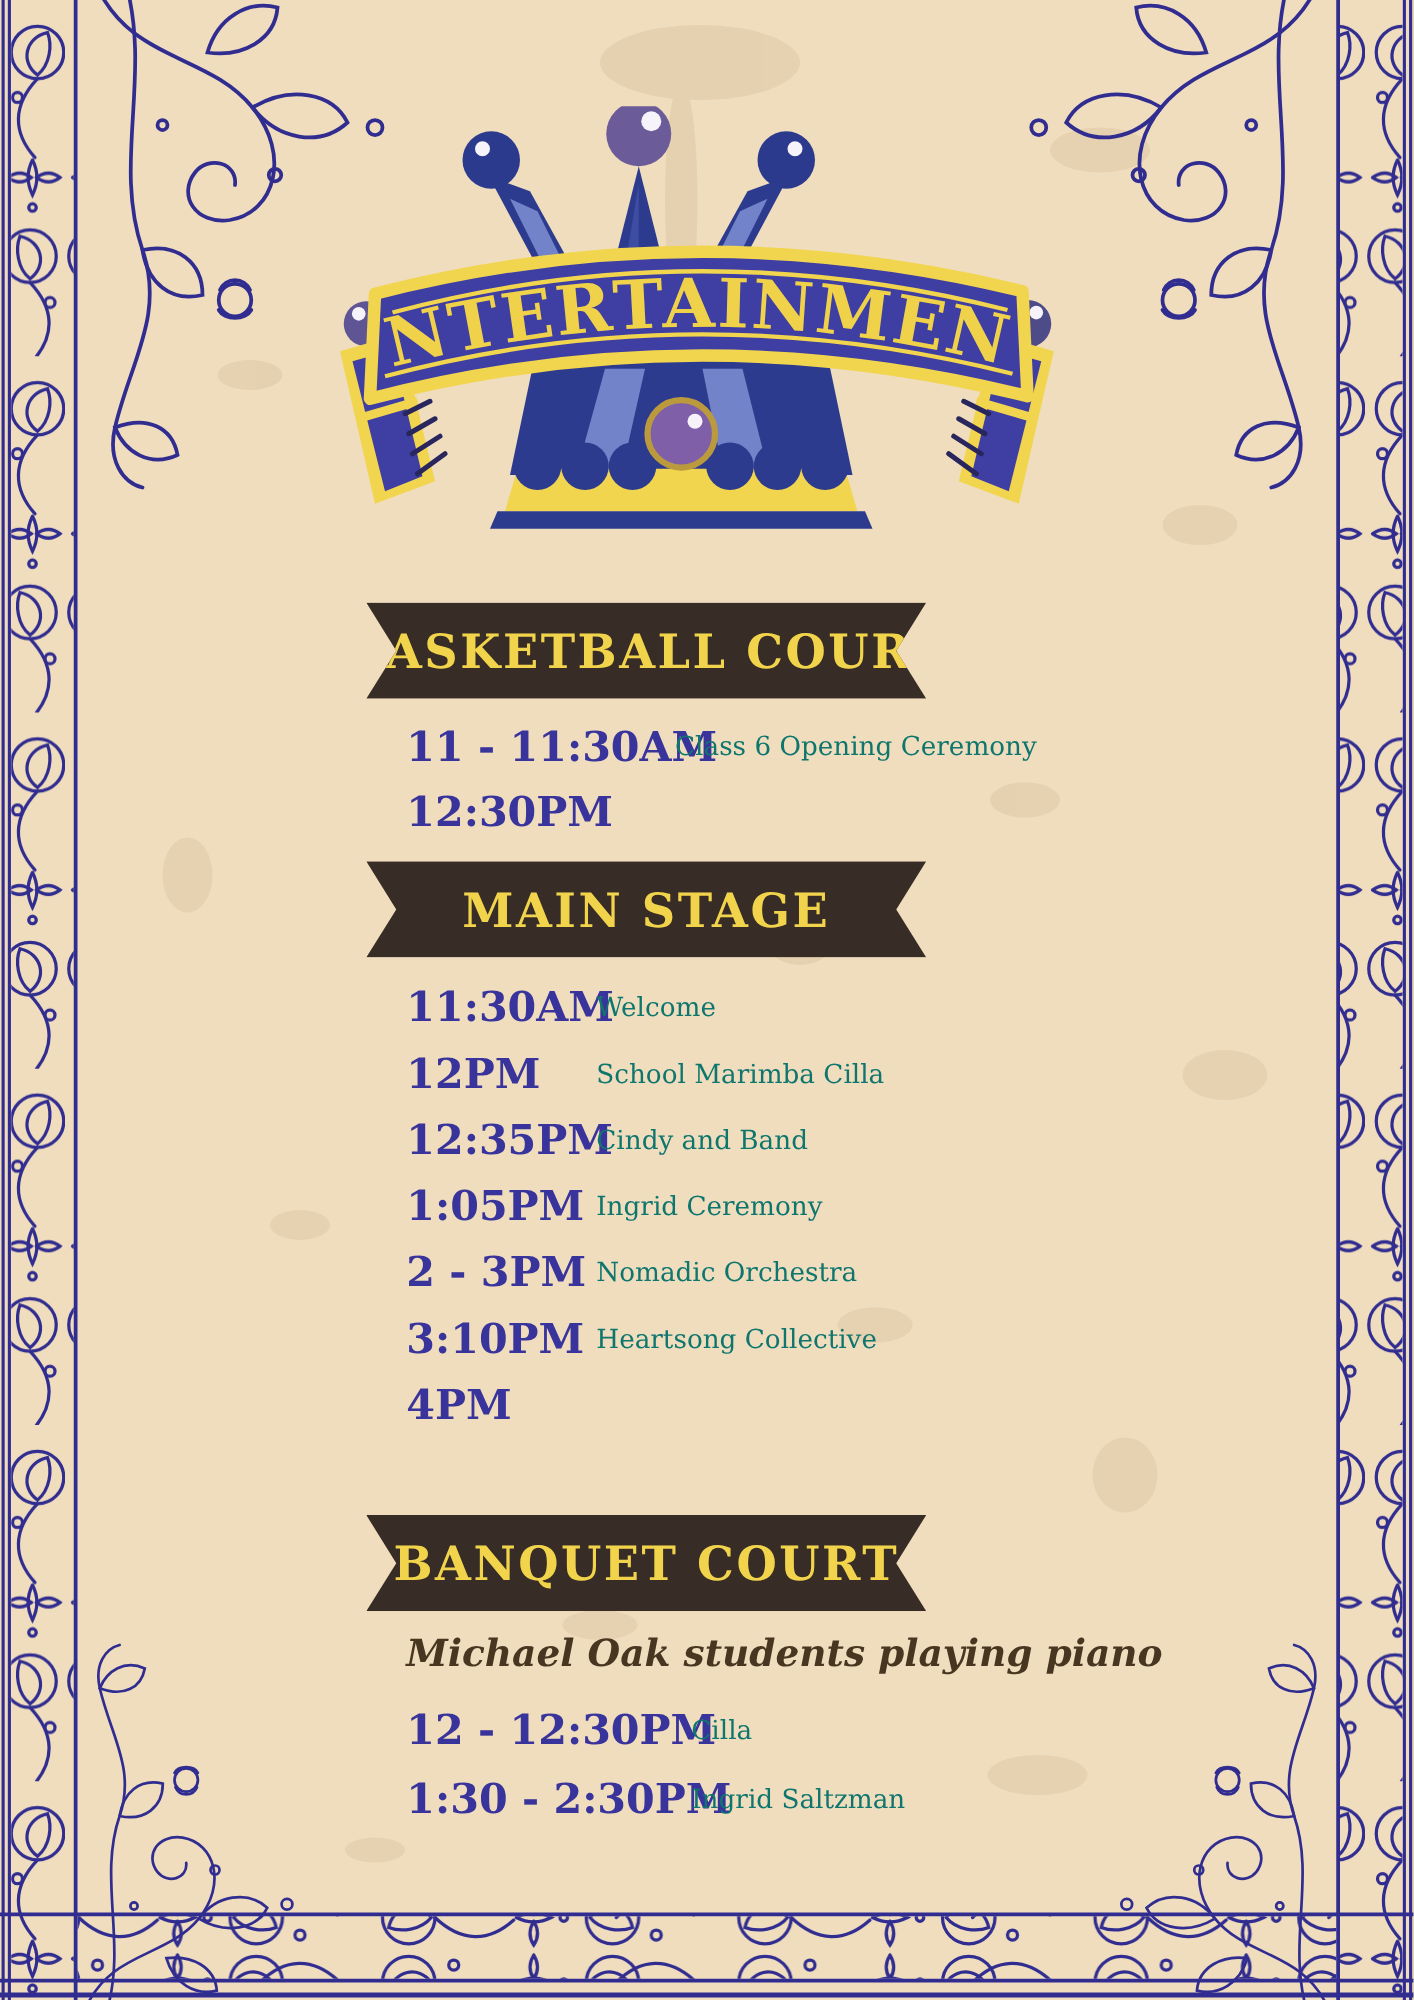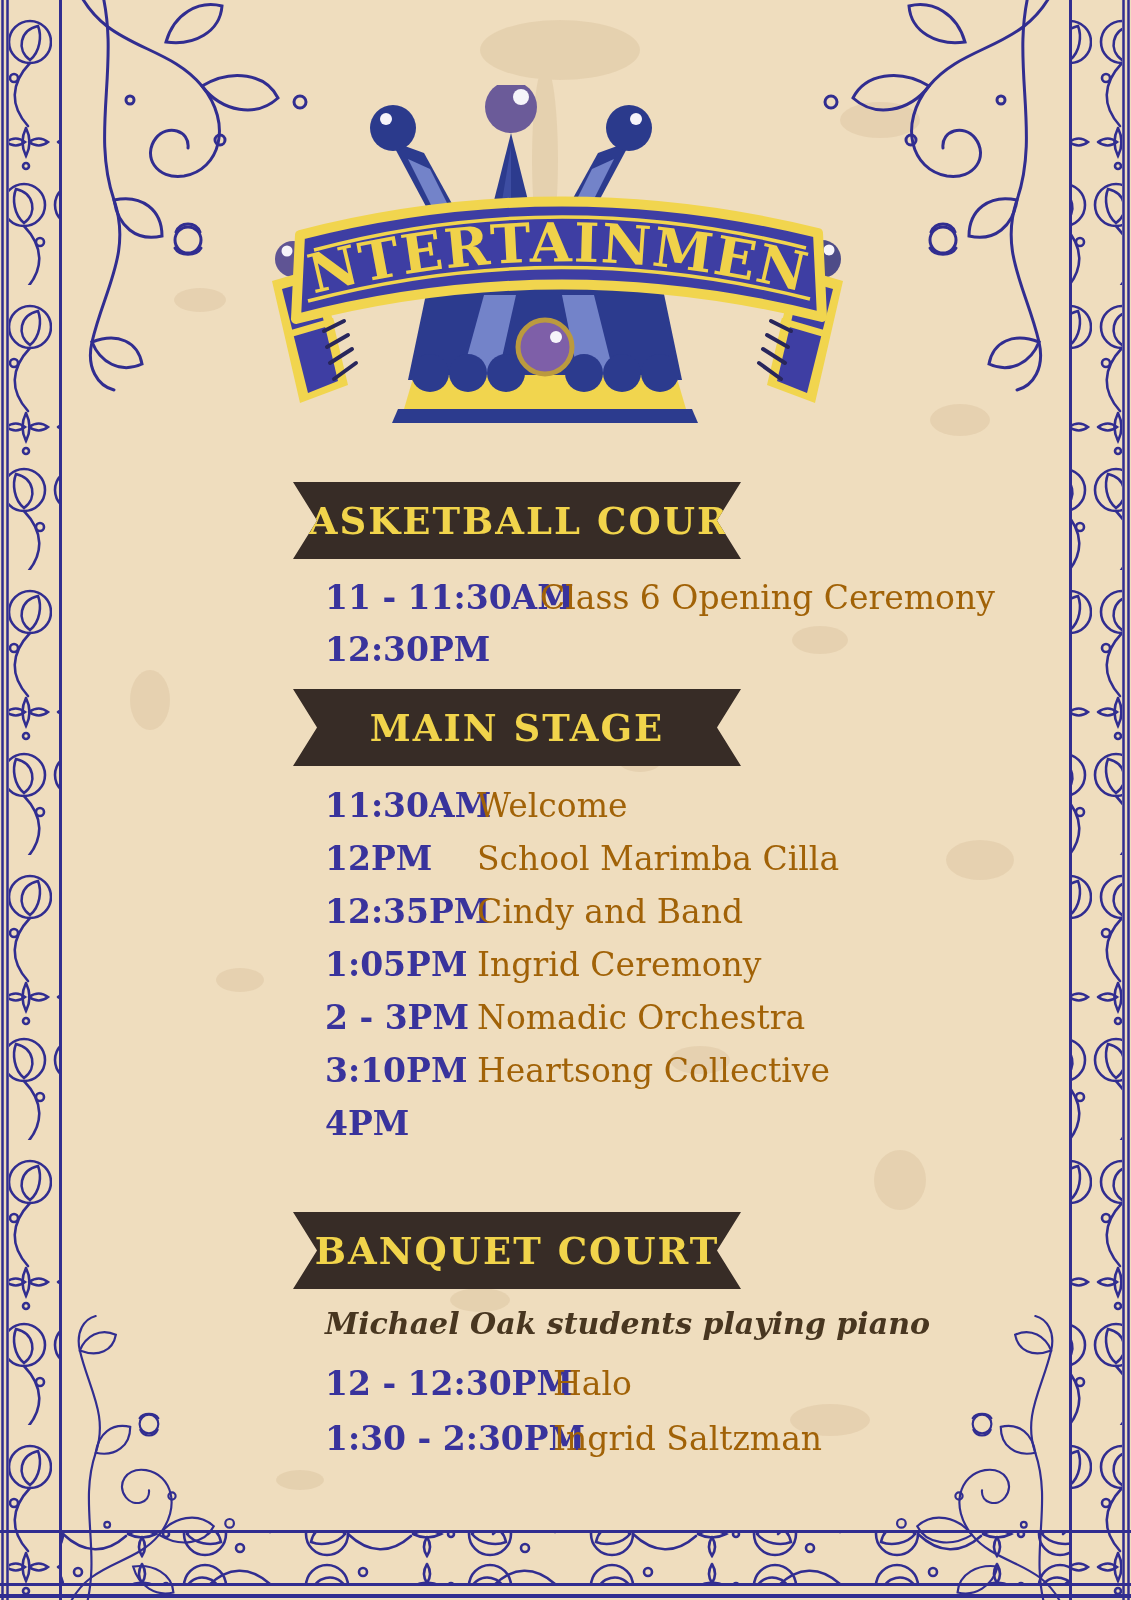--- a/index.html
+++ b/index.html
@@ -38,21 +38,21 @@
   .rows-2 .row{height:53px;}
   .rows-3 .row{height:55px;}
   .time{
     color:#39339c;font-weight:700;font-size:33px;white-space:nowrap;
     flex:0 0 auto;
   }
   .rows-1 .time{width:215px;}
   .rows-2 .time{width:152px;}
   .rows-3 .time{width:228px;}
   .event{
-    color:#a16207;font-weight:400;font-size:33px;white-space:nowrap;
+    color:#0f766e;font-weight:400;font-size:21px;white-space:nowrap;
   }
   .note{
     position:absolute;left:325px;z-index:3;
     color:#483620;font-style:italic;font-weight:700;font-size:30px;
     white-space:nowrap;
   }
 </style>
 </head>
 <body>
 
@@ -278,21 +278,21 @@
     </div>
   </div>
 
   <div class="ribbon" style="top:1212px">
     <span>BANQUET COURT</span>
   </div>
   <div class="note" style="top:1306px">Michael Oak students playing piano</div>
   <div class="schedule rows-3" style="top:1356px">
     <div class="row">
       <span class="time">12 - 12:30PM</span>
-      <span class="event">Halo</span>
+      <span class="event">Cilla</span>
     </div>
     <div class="row">
       <span class="time">1:30 - 2:30PM</span>
       <span class="event">Ingrid Saltzman</span>
     </div>
   </div>
 
 </div>
 
 </body></html>

